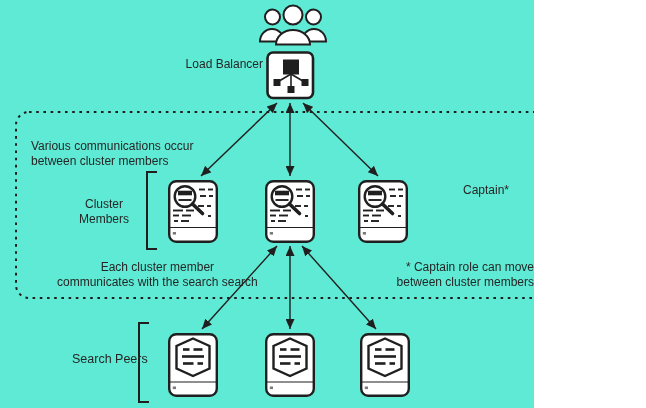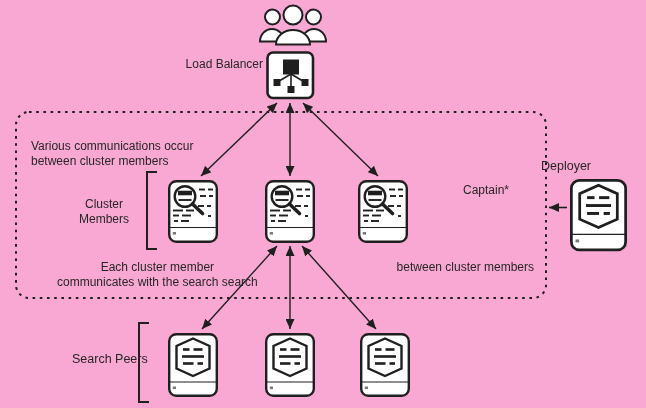--- a/index.html
+++ b/index.html
@@ -1,19 +1,19 @@
 <!DOCTYPE html>
 <html><head>
 <meta charset="utf-8">
 <style>
   html,body{margin:0;padding:0;background:#ffffff;}
   .stage{
     position:relative;
-    width:646px;height:408px;
-    background:#f9a8d4;
+    width:534px;height:408px;
+    background:#5eead4;
     font-family:"Liberation Sans", sans-serif;
     color:#262626;
     overflow:hidden;
   }
   .stage svg{position:absolute;left:0;top:0;}
   .label{position:absolute;white-space:nowrap;}
   .t12{font-size:12px;line-height:15px;}
   .t13{font-size:12.5px;line-height:15px;}
   .t15{font-size:15px;line-height:18px;color:#161616;}
   .right{text-align:right;}
@@ -151,20 +151,21 @@
   </div>
 
   <div class="label t12" style="left:418px;top:183px;margin-left:45px;">Captain*</div>
 
   <div class="label t12" style="left:57px;top:260px;text-align:center;">
     <div>Each cluster member</div>
     <div>communicates with the search search</div>
   </div>
 
   <div class="label t12 right" style="left:388px;top:260px;width:146px;">
+    <div>* Captain role can move</div>
     <div>between cluster members</div>
   </div>
 
   <div class="label t13 center" style="left:537px;top:159px;width:58px;">Deployer</div>
 
   <div class="label t13" style="left:72px;top:352px;">Search Peers</div>
 
 </div>
 
 </body></html>

